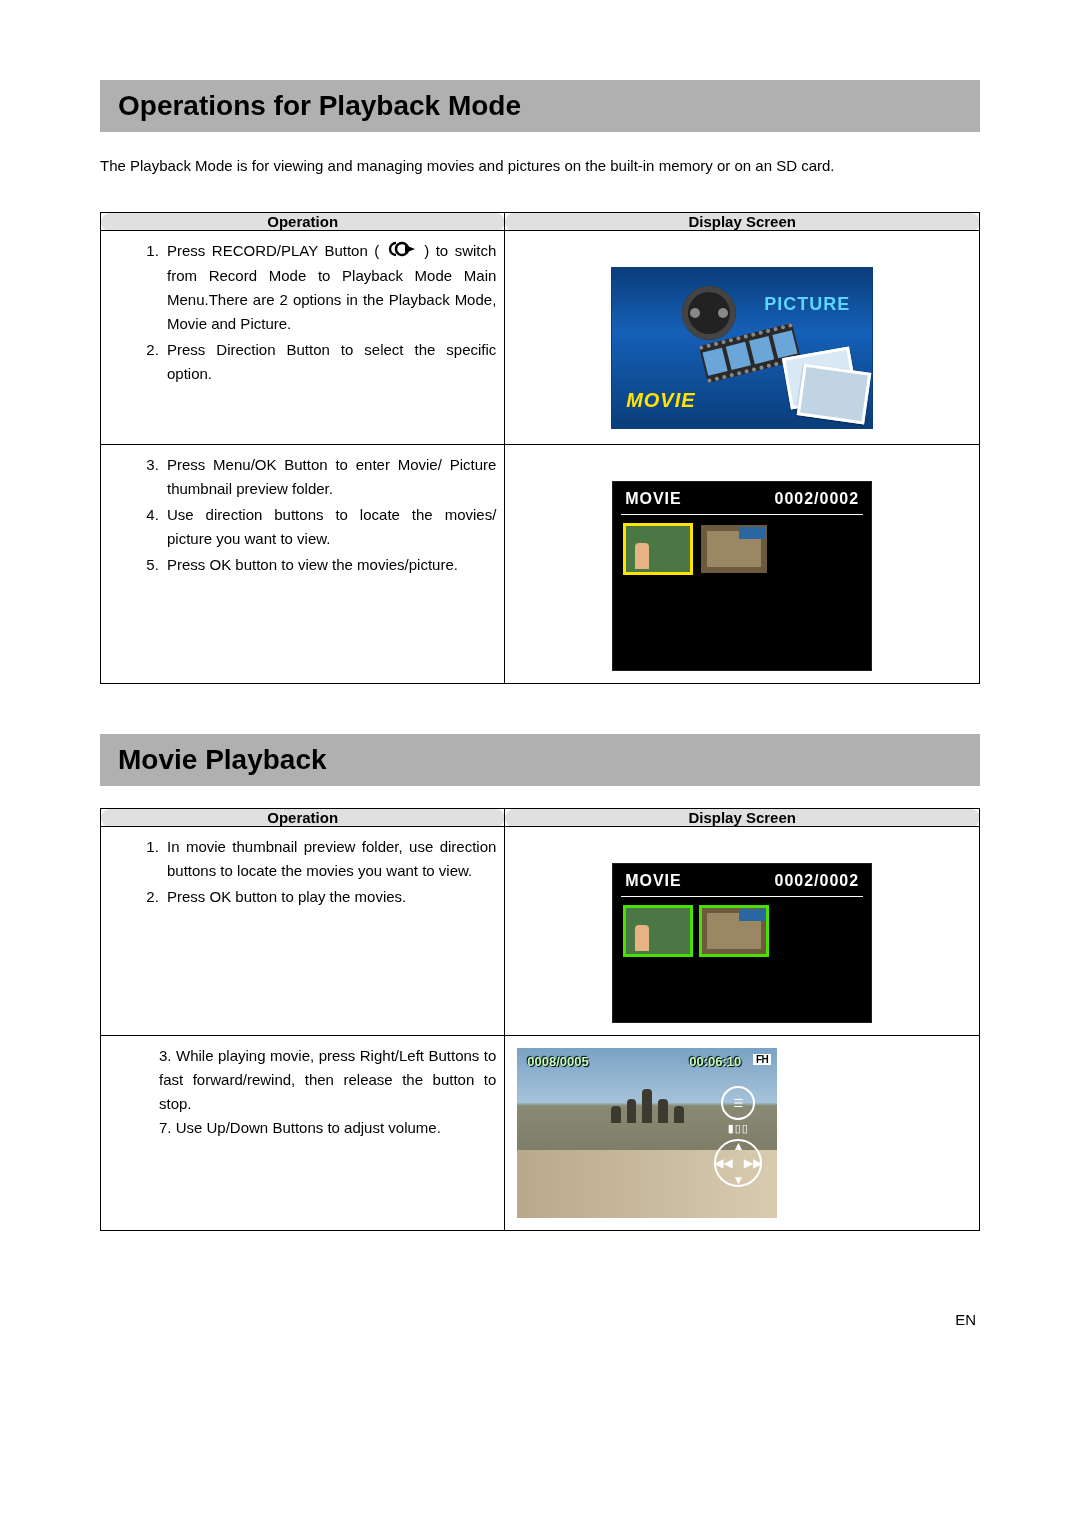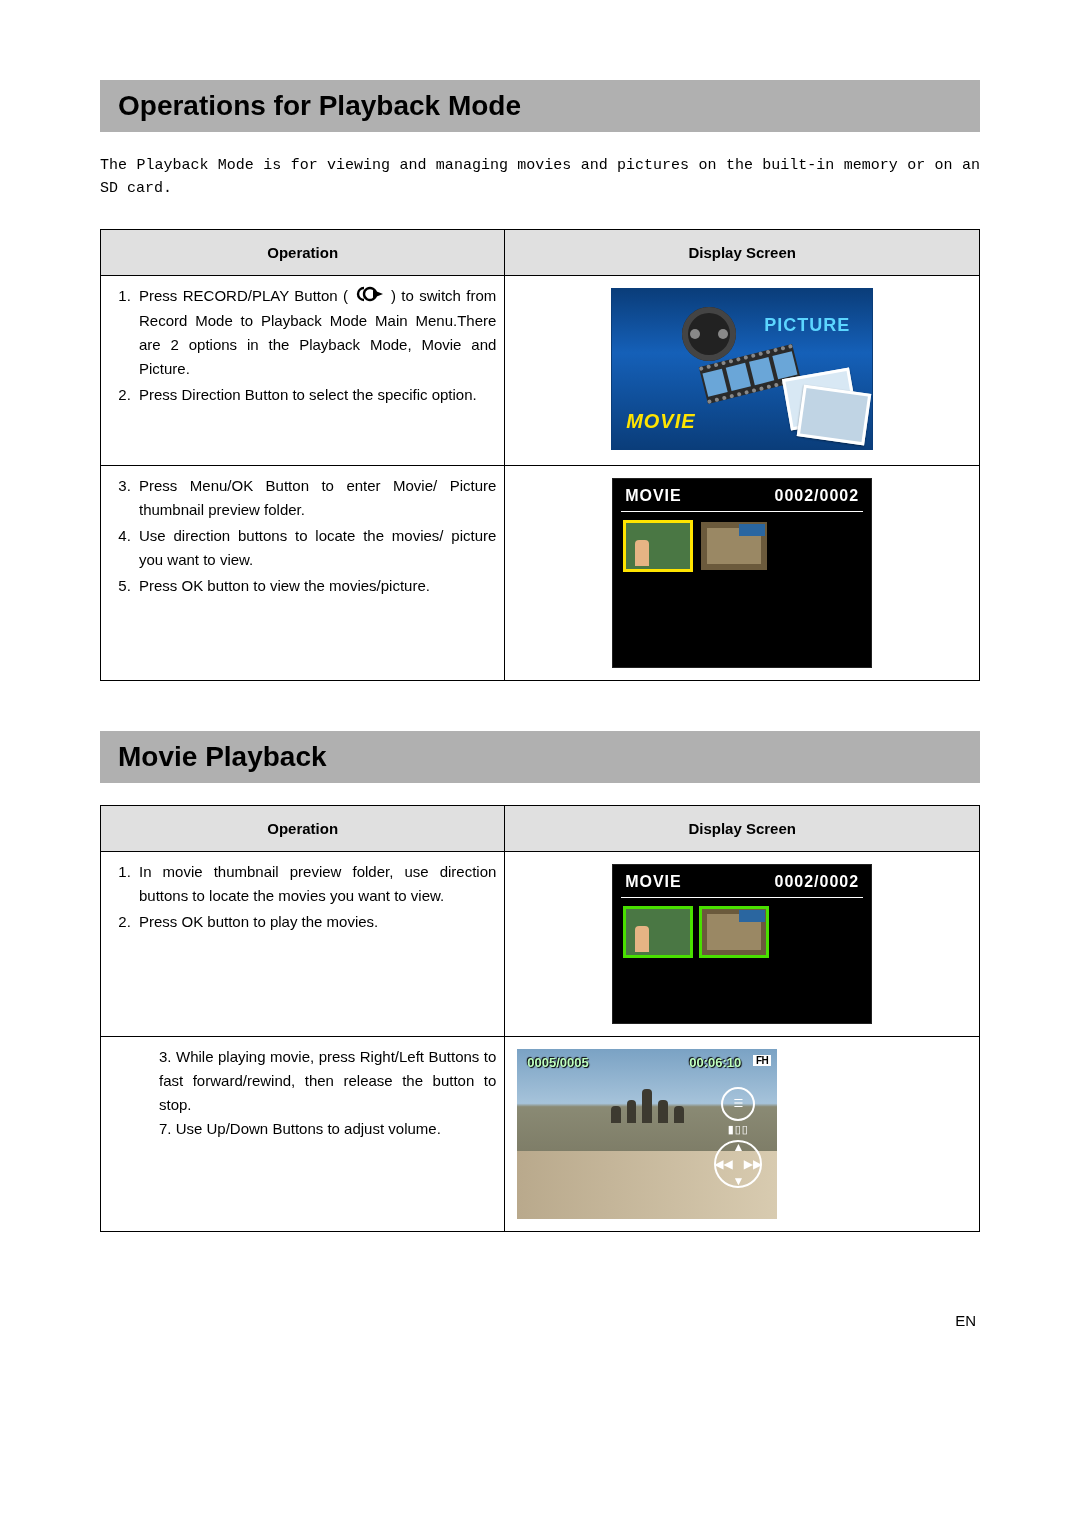--- a/index.html
+++ b/index.html
@@ -17,70 +17,72 @@
   .section-header {
     background: #b0b0b0;
     padding: 10px 18px;
     font-size: 28px;
     font-weight: bold;
     margin-bottom: 22px;
   }
   .intro {
     line-height: 1.55;
     text-align: justify;
-    margin-bottom: 28px;
-    font-family: Liberation Mono, monospace;
+    margin-bottom: 35px;
   }
   table.optable {
     border-collapse: collapse;
     width: 100%;
     margin-bottom: 50px;
   }
   table.optable th, table.optable td {
     border: 1.5px solid #000;
     vertical-align: top;
   }
   table.optable th {
     background: #e0e0e0;
     font-weight: bold;
     text-align: center;
-    padding: 14px 4px;
+    padding: 0 4px;
     font-size: 15px;
+    border-radius: 12px;
   }
   td.ops-cell {
     width: 46%;
     padding: 8px 8px 8px 10px;
   }
   td.screen-cell {
     width: 54%;
     padding: 12px;
     text-align: center;
   }
   ol.ops {
     margin: 0;
     padding-left: 24px;
     line-height: 1.6;
     text-align: justify;
   }
   ol.ops li {
     padding-left: 4px;
     margin-bottom: 2px;
+    margin-left: 28px;
   }
   .plain-ops {
     line-height: 1.6;
     text-align: justify;
     padding-left: 2px;
     margin-left: 46px;
   }
   
   .screen {
     display: inline-block;
     width: 260px;
     color: #fff;
     text-align: left;
+    margin-top: 24px;
   }
   .screen-menu {
     height: 160px;
     background: linear-gradient(#0a3d7a, #1560b8 40%, #0a3d7a);
     position: relative;
     border: 1px solid #0a3d7a;
   }
   .screen-menu .picture-label {
     position: absolute; right: 22px; top: 26px;
     color: #5cd6ff; font-weight: bold; font-size: 18px;
@@ -315,21 +317,21 @@
     </tr>
     <tr>
       <td class="ops-cell">
         <div class="plain-ops">
           <div>3. While playing movie, press Right/Left Buttons to fast forward/rewind, then release the button to stop.</div>
           <div>7. Use Up/Down Buttons to adjust volume.</div>
         </div>
       </td>
       <td class="screen-cell">
         <div class="screen-play">
-          <div class="counter">0005/0005</div>
+          <div class="counter">0008/0005</div>
           <div class="time">00:06:10</div>
           <div class="badge-fh">FH</div>
           <div class="towers">
                 <span></span>
                 <span></span>
                 <span></span>
                 <span></span>
                 <span></span>
               </div>
           <div class="walk"></div>

